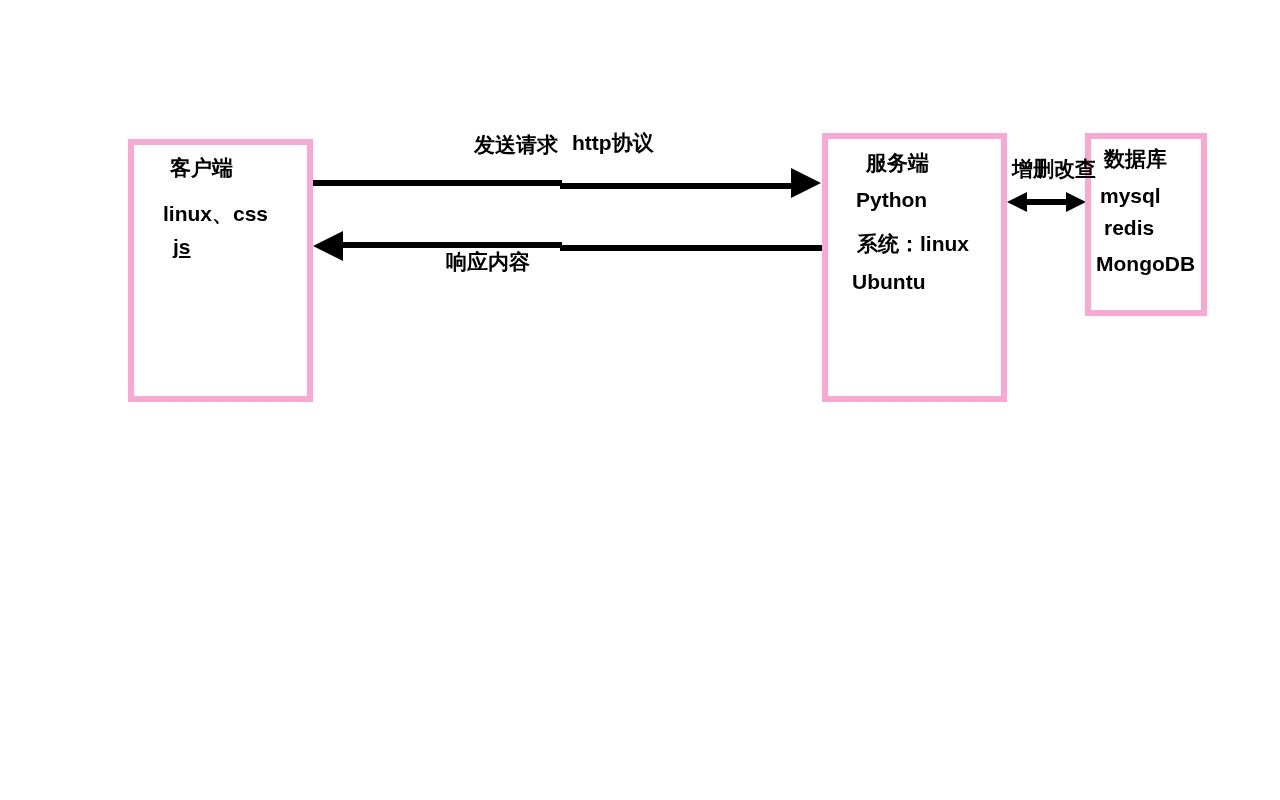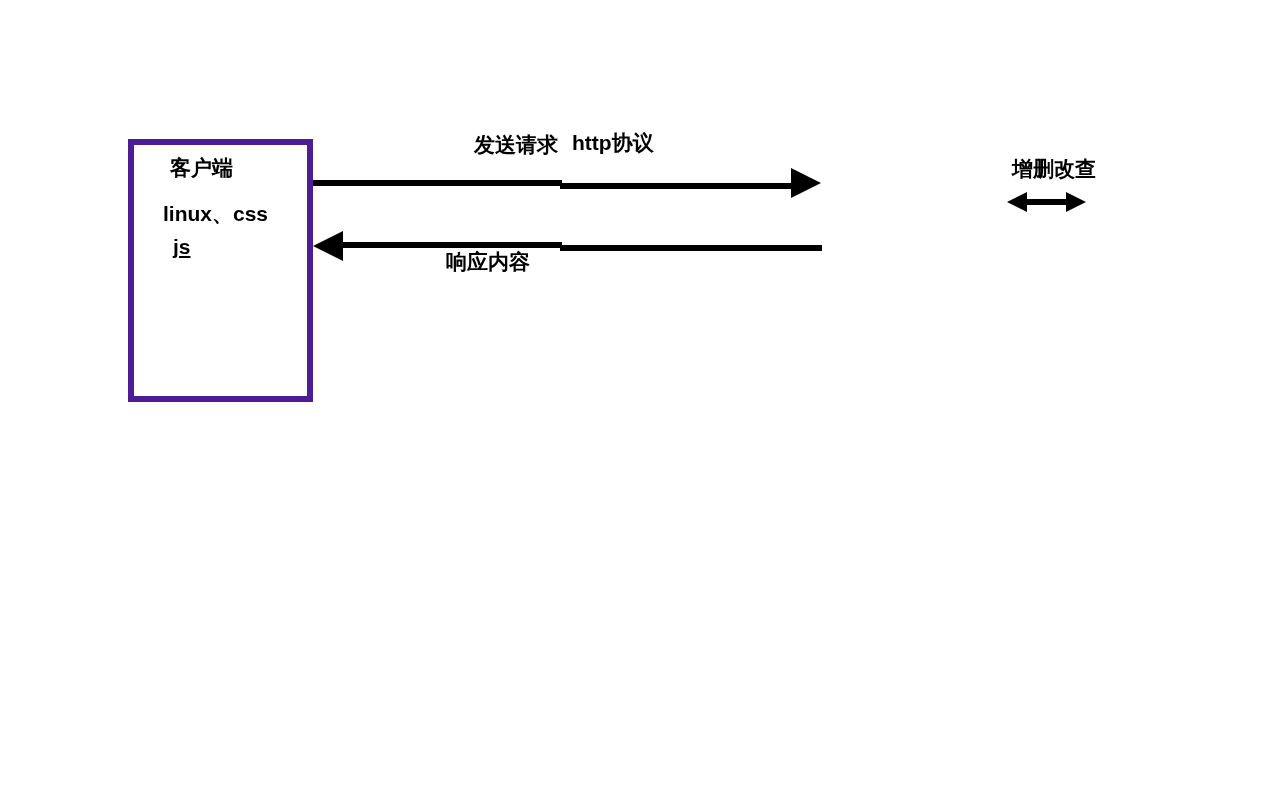--- a/index.html
+++ b/index.html
@@ -13,21 +13,21 @@
     height: 800px;
     background: #ffffff;
     overflow: hidden;
     font-family: "Liberation Sans", sans-serif;
     color: #000000;
   }
   
   .box {
     position: absolute;
     box-sizing: border-box;
-    border: 6px solid #4c1d95;
+    border: 6px solid #f9a8d4;
     background: #ffffff;
   }
   .box-client   { left: 128px; top: 139px; width: 185px; height: 263px; }
   .box-server   { left: 822px; top: 133px; width: 185px; height: 269px; }
   .box-database { left: 1085px; top: 133px; width: 122px; height: 183px; z-index: 2; }
 
   .txt {
     position: absolute;
     white-space: nowrap;
     line-height: 1.1;
@@ -127,20 +127,32 @@
   <div class="line req-line-b"></div>
   <div class="head head-right-big"></div>
   <div class="txt cjk-serif lbl-request">发送请求</div>
   <div class="txt cjk-bold lbl-protocol">http协议</div>
 
   <div class="line res-line-a"></div>
   <div class="line res-line-b"></div>
   <div class="head head-left-big"></div>
   <div class="txt cjk-bold lbl-response">响应内容</div>
 
+  <div class="box box-server">
+    <div class="txt cjk-serif server-title">服务端</div>
+    <div class="txt latin-bold server-line1">Python</div>
+    <div class="txt server-line2"><span class="cjk-serif">系统：</span><span class="latin-bold">linux</span></div>
+    <div class="txt latin-bold server-line3">Ubuntu</div>
+  </div>
 
   <div class="line crud-line"></div>
   <div class="head head-left-small"></div>
   <div class="head head-right-small"></div>
   <div class="txt cjk-serif lbl-crud">增删改查</div>
 
+  <div class="box box-database">
+    <div class="txt cjk-serif db-title">数据库</div>
+    <div class="txt latin-bold db-item1">mysql</div>
+    <div class="txt latin-bold db-item2">redis</div>
+    <div class="txt latin-bold db-item3">MongoDB</div>
+  </div>
 
 </div>
 
 </body></html>

